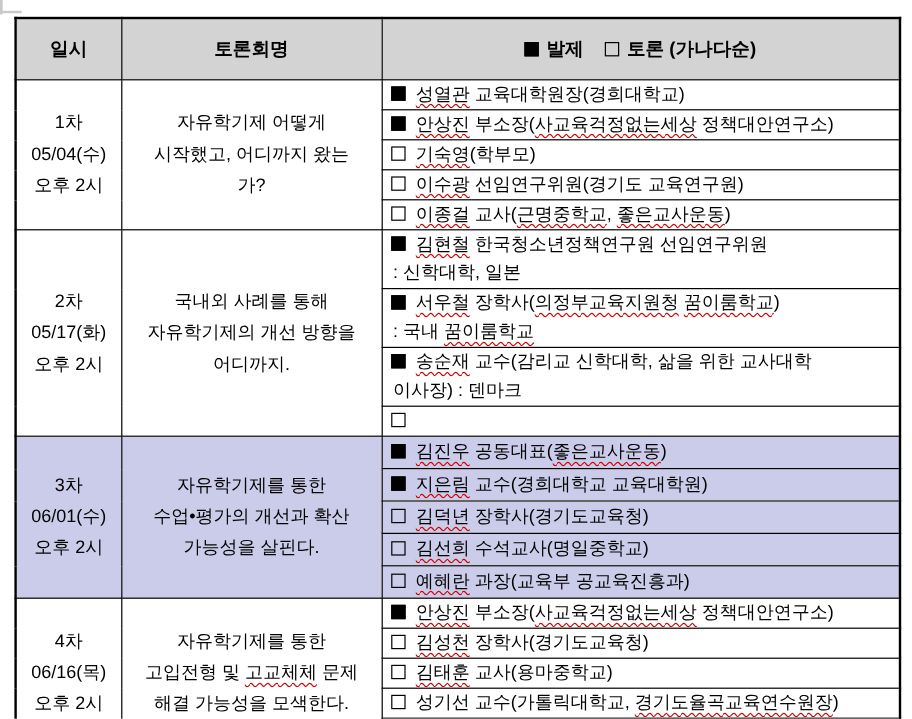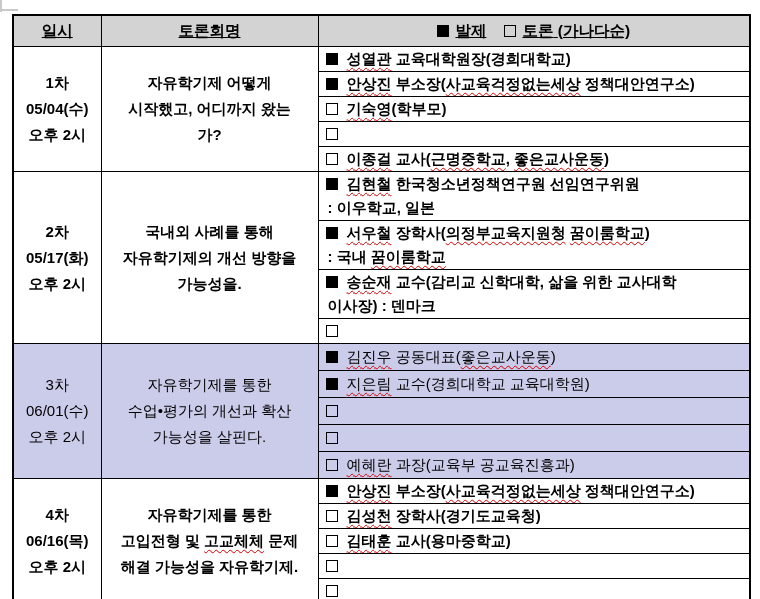--- a/index.html
+++ b/index.html
@@ -8,25 +8,25 @@
     font-family:"Liberation Sans","DejaVu Sans",sans-serif;
     color:#000; font-size:15px; overflow:hidden;
   }
   :root { --header-bg:#d3d3d3; --hl-bg:#cbcbea; --border:#000000; --squiggle:#d40000; }
 
   table.sched {
     position:absolute; left:12px; top:14px;
     border-collapse:collapse; table-layout:fixed; width:737px;
     border:2px solid var(--border);
   }
-  .sched th, .sched td { border:1px solid var(--border); overflow:hidden;font-weight:bold; }
+  .sched th, .sched td { border:1px solid var(--border); overflow:hidden; }
 
   .sched th {
     height:30px; background:var(--header-bg); font-weight:bold;
-    text-align:center; vertical-align:middle; font-size:15.5px; padding:0;text-decoration:underline;
+    text-align:center; vertical-align:middle; font-size:15.5px; padding:10px;
   }
 
   td.date-cell  { text-align:center; vertical-align:middle; padding:2px 0; }
   td.title-cell { text-align:center; vertical-align:middle; padding:2px 16px; }
   .dline { line-height:26px; }
   .tline { line-height:26px; }
 
   td.panel-cell { padding:0 4px 0 7px; vertical-align:middle; }
   .pline { line-height:24px; white-space:nowrap; }
   .cont  { line-height:24px; padding-left:2px; white-space:nowrap; }
@@ -101,42 +101,42 @@
           <div class="pline"><span class="marker filled"></span><span class="ptext spellable"><span class="sp">안상진</span> 부소장(<span class="sp">사교육걱정없는세상</span> 정책대안연구소)</span></div>
         </td>
       </tr>
       <tr>
         <td class="panel-cell">
           <div class="pline"><span class="marker "></span><span class="ptext spellable"><span class="sp">기숙영</span>(학부모)</span></div>
         </td>
       </tr>
       <tr>
         <td class="panel-cell">
-          <div class="pline"><span class="marker "></span></div>
+          <div class="pline"><span class="marker "></span><span class="ptext spellable"><span class="sp">이수광</span> 선임연구위원(경기도 교육연구원)</span></div>
         </td>
       </tr>
       <tr>
         <td class="panel-cell">
           <div class="pline"><span class="marker "></span><span class="ptext spellable"><span class="sp">이종걸</span> 교사(<span class="sp">근명중학교</span>, <span class="sp">좋은교사운동</span>)</span></div>
         </td>
       </tr>
       <tr>
         <td class="date-cell" rowspan="4">
           <div class="dline">2차</div>
           <div class="dline">05/17(화)</div>
           <div class="dline">오후 2시</div>
         </td>
         <td class="title-cell" rowspan="4">
           <div class="tline spellable">국내외 사례를 통해</div>
           <div class="tline spellable">자유학기제의 개선 방향을</div>
-          <div class="tline spellable">가능성을.</div>
+          <div class="tline spellable">어디까지.</div>
         </td>
         <td class="panel-cell">
           <div class="pline"><span class="marker filled"></span><span class="ptext spellable"><span class="sp">김현철</span> 한국청소년정책연구원 선임연구위원</span></div>
-          <div class="cont spellable">: 이우학교, 일본</div>
+          <div class="cont spellable">: 신학대학, 일본</div>
         </td>
       </tr>
       <tr>
         <td class="panel-cell">
           <div class="pline"><span class="marker filled"></span><span class="ptext spellable"><span class="sp">서우철</span> 장학사(<span class="sp">의정부교육지원청</span> <span class="sp">꿈이룸학교</span>)</span></div>
           <div class="cont spellable">: 국내 <span class="sp">꿈이룸학교</span></div>
         </td>
       </tr>
       <tr>
         <td class="panel-cell">
@@ -164,61 +164,61 @@
           <div class="pline"><span class="marker filled"></span><span class="ptext spellable"><span class="sp">김진우</span> 공동대표(<span class="sp">좋은교사운동</span>)</span></div>
         </td>
       </tr>
       <tr class="hl">
         <td class="panel-cell">
           <div class="pline"><span class="marker filled"></span><span class="ptext spellable"><span class="sp">지은림</span> 교수(경희대학교 교육대학원)</span></div>
         </td>
       </tr>
       <tr class="hl">
         <td class="panel-cell">
-          <div class="pline"><span class="marker "></span></div>
-        </td>
-      </tr>
-      <tr class="hl">
-        <td class="panel-cell">
-          <div class="pline"><span class="marker "></span></div>
+          <div class="pline"><span class="marker "></span><span class="ptext spellable"><span class="sp">김덕년</span> 장학사(경기도교육청)</span></div>
+        </td>
+      </tr>
+      <tr class="hl">
+        <td class="panel-cell">
+          <div class="pline"><span class="marker "></span><span class="ptext spellable"><span class="sp">김선희</span> 수석교사(명일중학교)</span></div>
         </td>
       </tr>
       <tr class="hl">
         <td class="panel-cell">
           <div class="pline"><span class="marker "></span><span class="ptext spellable"><span class="sp">예혜란</span> 과장(교육부 공교육진흥과)</span></div>
         </td>
       </tr>
       <tr>
         <td class="date-cell" rowspan="5">
           <div class="dline">4차</div>
           <div class="dline">06/16(목)</div>
           <div class="dline">오후 2시</div>
         </td>
         <td class="title-cell" rowspan="5">
           <div class="tline spellable">자유학기제를 통한</div>
           <div class="tline spellable">고입전형 및 <span class="sp">고교체체</span> 문제</div>
-          <div class="tline spellable">해결 가능성을 자유학기제.</div>
+          <div class="tline spellable">해결 가능성을 모색한다.</div>
         </td>
         <td class="panel-cell">
           <div class="pline"><span class="marker filled"></span><span class="ptext spellable"><span class="sp">안상진</span> 부소장(<span class="sp">사교육걱정없는세상</span> 정책대안연구소)</span></div>
         </td>
       </tr>
       <tr>
         <td class="panel-cell">
           <div class="pline"><span class="marker "></span><span class="ptext spellable"><span class="sp">김성천</span> 장학사(경기도교육청)</span></div>
         </td>
       </tr>
       <tr>
         <td class="panel-cell">
           <div class="pline"><span class="marker "></span><span class="ptext spellable"><span class="sp">김태훈</span> 교사(용마중학교)</span></div>
         </td>
       </tr>
       <tr>
         <td class="panel-cell">
-          <div class="pline"><span class="marker "></span></div>
+          <div class="pline"><span class="marker "></span><span class="ptext spellable">성기선 교수(가톨릭대학교, <span class="sp">경기도율곡교육연수원장</span>)</span></div>
         </td>
       </tr>
       <tr>
         <td class="panel-cell">
           <div class="pline"><span class="marker "></span></div>
         </td>
       </tr>
     </tbody>
 </table>
 

